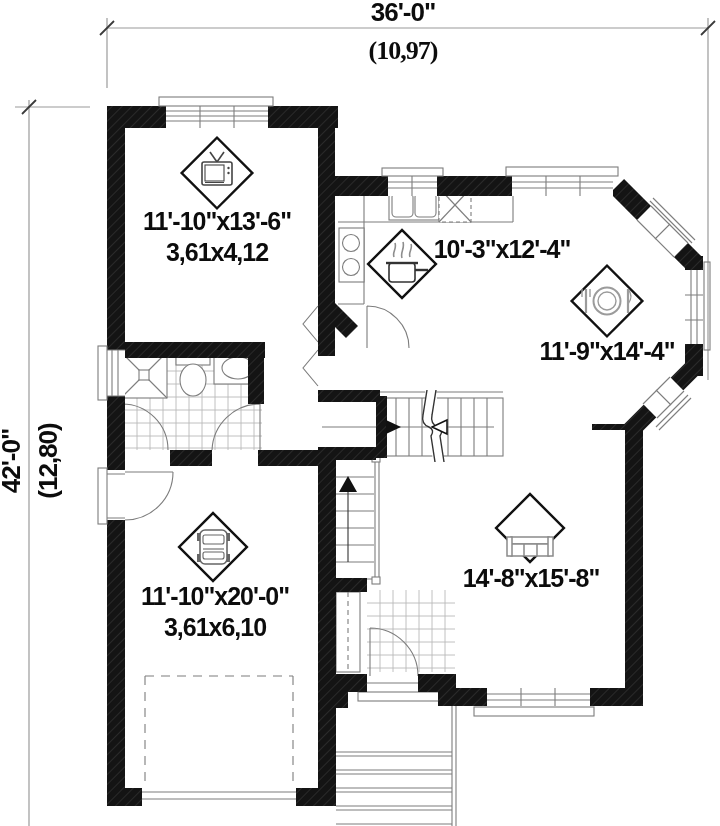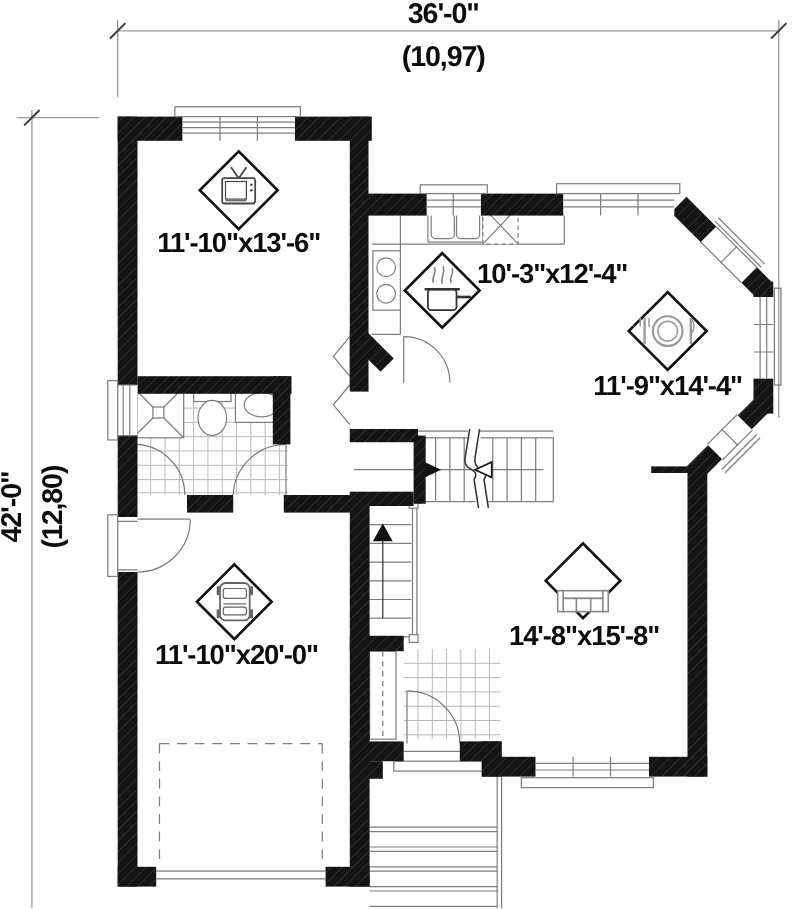--- a/index.html
+++ b/index.html
@@ -325,33 +325,35 @@
         <line x1="524" y1="544" x2="524" y2="556"></line>
         <line x1="537" y1="544" x2="537" y2="556"></line>
         <rect x="507" y="537" width="5" height="19"></rect>
         <rect x="548" y="537" width="5" height="19"></rect>
       </g>
     </g>
   </g>
 </svg>
 
 <div class="dim center" style="left:403px;top:-3px;">36'-0"</div>
-<div class="dim center" style="left:403px;top:36px;">(10,97)</div>
+<div class="dim center" style="left:403px;top:36px;font-family:Liberation Serif, serif;">(10,97)</div>
 <div class="dim rot" style="left:11px;top:461px;">42'-0"</div>
 <div class="dim rot" style="left:48px;top:461px;">(12,80)</div>
 
 <div class="lbl" style="left:217px;top:206px;">
   <div>11'-10"x13'-6"</div>
+  <div>3,61x4,12</div>
 </div>
 <div class="lbl" style="left:502px;top:234px;">
   <div>10'-3"x12'-4"</div>
 </div>
 <div class="lbl" style="left:607px;top:336px;">
   <div>11'-9"x14'-4"</div>
 </div>
 <div class="lbl" style="left:215px;top:581px;">
   <div>11'-10"x20'-0"</div>
+  <div>3,61x6,10</div>
 </div>
 <div class="lbl" style="left:531px;top:563px;">
   <div>14'-8"x15'-8"</div>
 </div>
 
 </div>
 
 </body></html>

